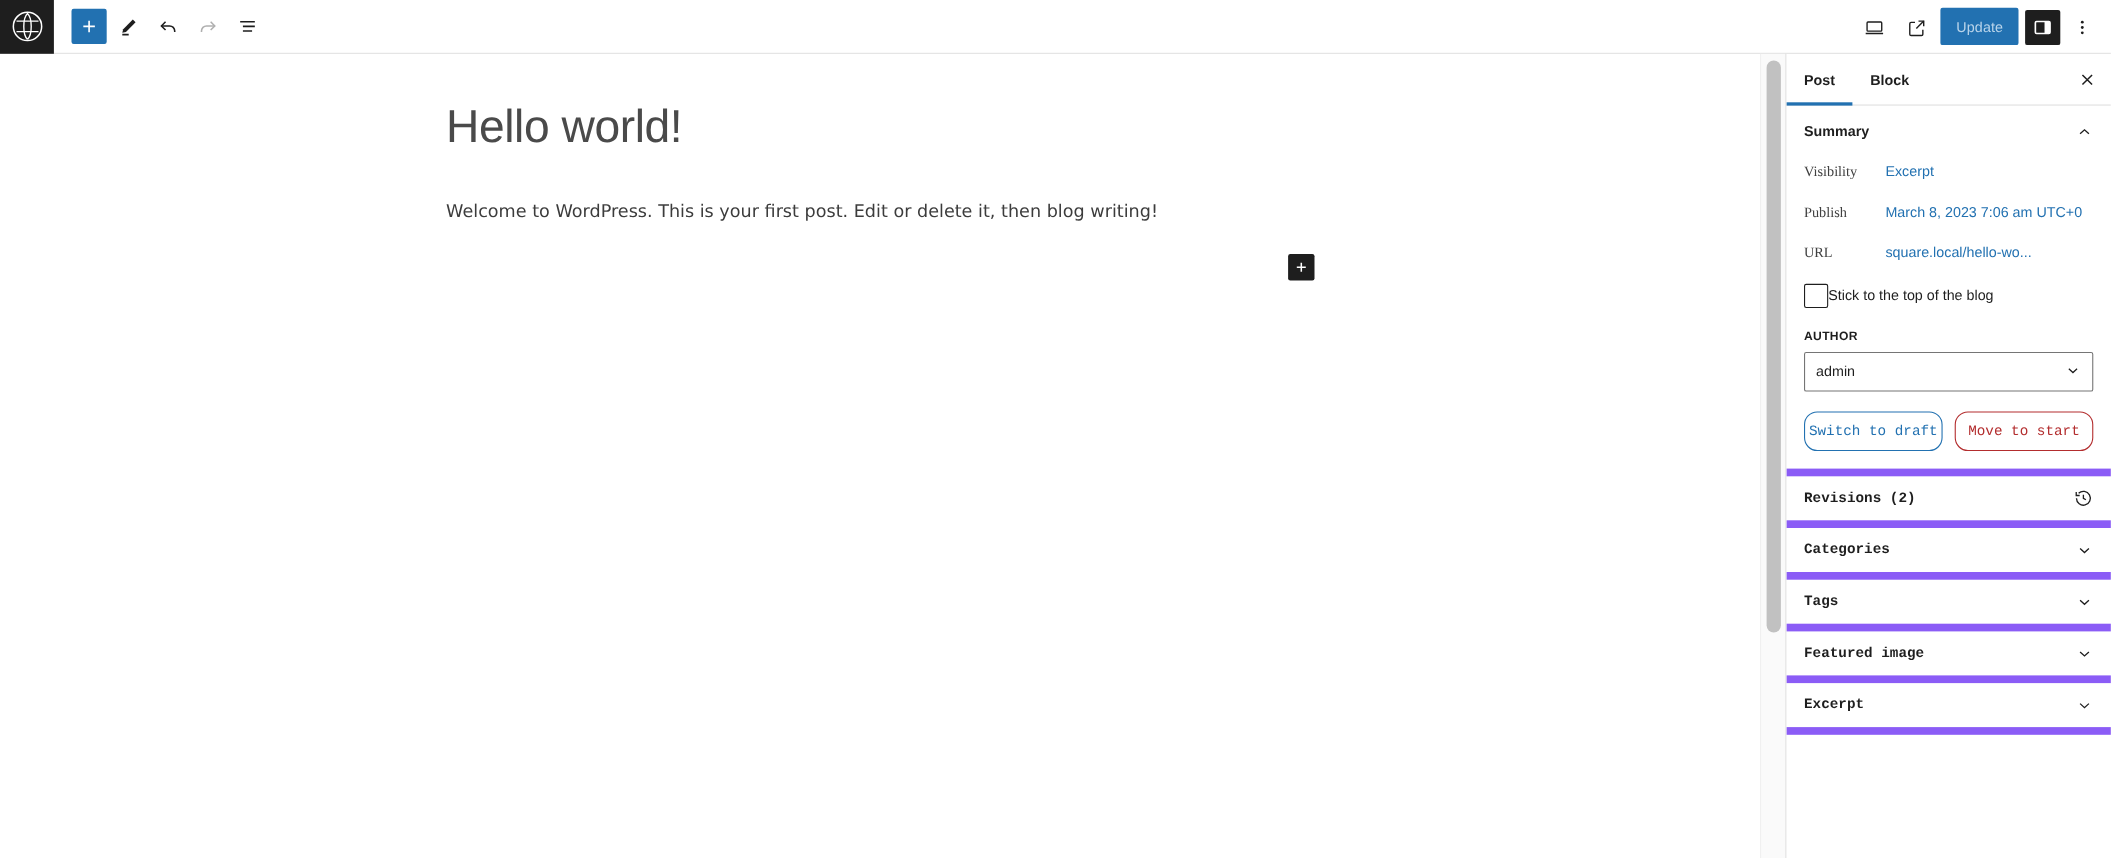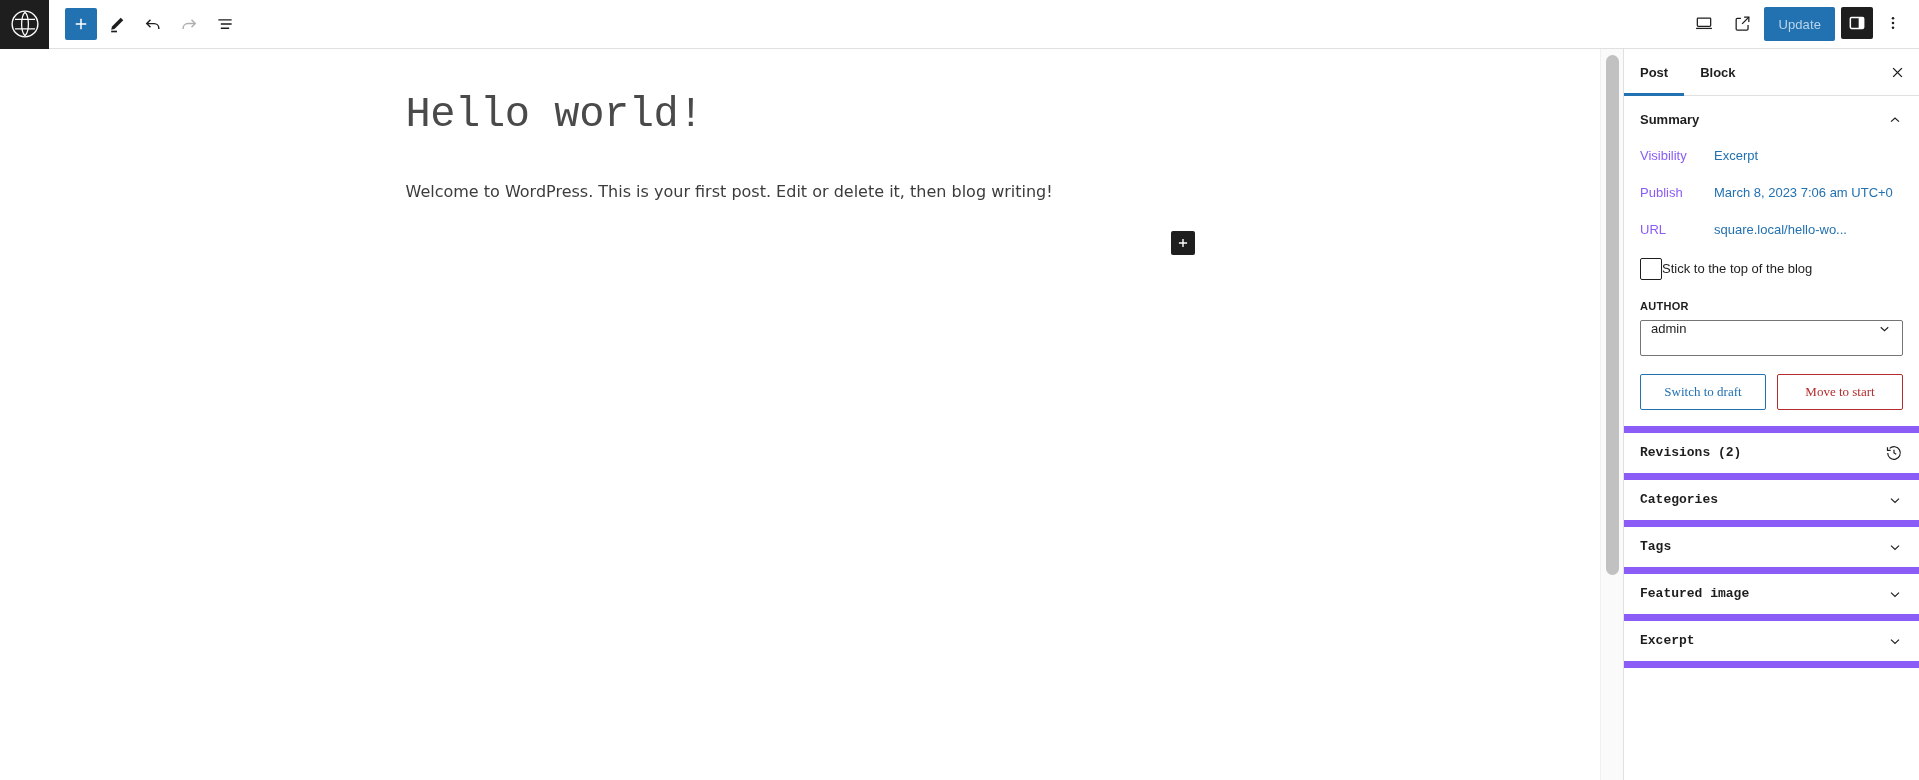--- a/index.html
+++ b/index.html
@@ -31,21 +31,21 @@
   .tb-btn {
     width: 32px; height: 32px;
     display: flex; align-items: center; justify-content: center;
     border-radius: 2px; background: transparent; border: 0;
     cursor: pointer;
   }
   .tb-btn.primary { background: #2271b1; border-radius: 2px; }
   .tb-btn.disabled { opacity: .35; cursor: default; }
 
   .topbar-right {
-    margin-left: auto; display: flex; align-items: flex-start; gap: 6px;
+    margin-left: auto; display: flex; align-items: flex-end; gap: 6px;
     padding-right: 12px;
   }
   .update-btn {
     height: 34px; padding: 0 14px;
     background: #2271b1; color: #b9d4ea;
     border: 0; border-radius: 2px;
     font-size: 13px; font-family: "Liberation Sans", sans-serif;
     cursor: default; letter-spacing: .1px;
   }
   .tb-btn.active-dark {
@@ -57,21 +57,21 @@
   .canvas {
     position: absolute; top: 49px; left: 0;
     width: 1623px; height: 731px;
     background: #fff;
     overflow: hidden;
   }
   .post-wrap { width: 812px; margin: 0 auto; padding-top: 42px; }
   .post-title {
     font-size: 42px; font-weight: 300; color: #4a4a4a;
     letter-spacing: -.4px; line-height: 1.15;
-    font-family: Liberation Mono, monospace;
+    font-family: Liberation Sans, sans-serif;
   }
   .post-para {
     margin-top: 40px;
     font-size: 16px; color: #3c3c3c; line-height: 1.6;
     font-family: "DejaVu Sans", sans-serif;
   }
   .code-block {
     margin-top: 28px;
     background: #e2e2e2;
     padding: 27px 22px 30px 22px;
@@ -133,48 +133,48 @@
     height: 47px; padding: 0 16px;
     display: flex; align-items: center;
     font-size: 13px; font-weight: bold; color: #1e1e1e;
     cursor: pointer; user-select: none;
   }
   .panel-head .chev { margin-left: auto; display: flex; }
   .panel-sep { border-top: 7px solid #8b5cf6; font-family: Liberation Mono, monospace; }
 
   .summary-body { padding: 4px 16px 16px 16px; }
   .sum-row { display: flex; margin-bottom: 18px; font-size: 13px; }
-  .sum-label { width: 74px; flex: 0 0 74px; color: #8b5cf6; padding-top: 1px; }
+  .sum-label { width: 74px; flex: 0 0 74px; color: #404040; padding-top: 1px; font-family: Liberation Serif, serif; }
   .sum-value { color: #2271b1; cursor: pointer; line-height: 1.45; }
 
   .check-row { display: flex; align-items: center; gap: 0; margin: 2px 0 20px 0; }
   .checkbox {
     width: 22px; height: 22px; border: 1px solid #1e1e1e;
     background: #fff; border-radius: 2px; flex: 0 0 auto; cursor: pointer;
   }
   .check-label { font-size: 13px; color: #1e1e1e; }
 
   .field-label {
     font-size: 11px; font-weight: bold; color: #1e1e1e;
     text-transform: uppercase; letter-spacing: .3px; margin-bottom: 8px;
   }
   .select {
     height: 36px; width: 100%;
     border: 1px solid #757575; border-radius: 2px;
-    display: flex; padding: 0 10px;
+    display: flex; align-items: center; padding: 0 10px;
     font-size: 13px; color: #1e1e1e; cursor: pointer; background: #fff;
   }
   .select .chev { margin-left: auto; }
 
   .btn-row { display: flex; gap: 11px; margin-top: 18px; }
   .ghost-btn {
-    flex: 1; height: 36px; border-radius: 2px;
+    flex: 1; height: 36px; border-radius: 12px;
     background: #fff; font-size: 13px; cursor: pointer;
     display: flex; align-items: center; justify-content: center;
-    font-family: Liberation Serif, serif;
+    font-family: Liberation Mono, monospace;
   }
   .ghost-btn.blue { border: 1px solid #2271b1; color: #2271b1; }
   .ghost-btn.red  { border: 1px solid #b32d2e; color: #b32d2e; }
 </style>
 </head>
 <body>
 
 <div class="topbar">
 
   <div class="wp-logo">

